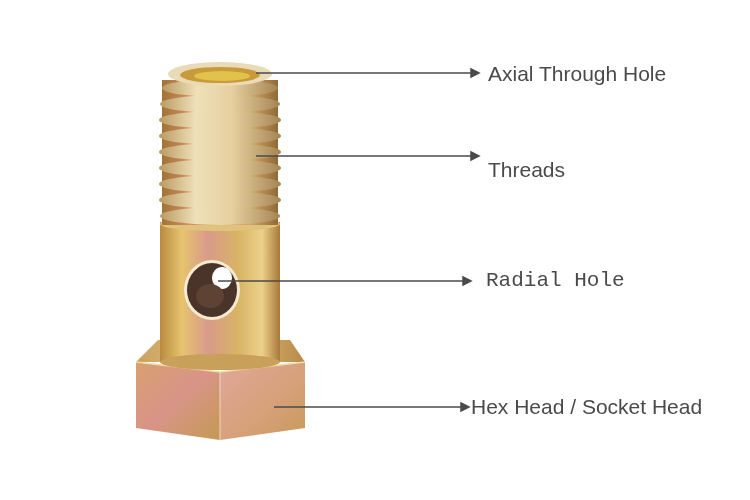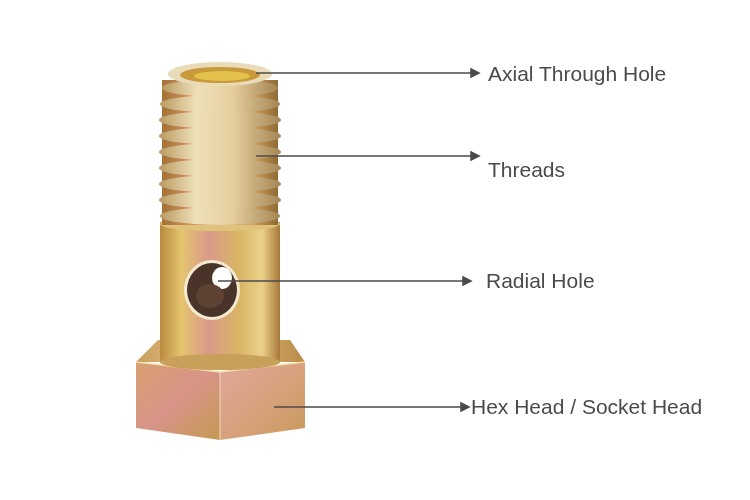--- a/index.html
+++ b/index.html
@@ -95,14 +95,14 @@
     <polygon points="471,152 479,156 471,160"></polygon>
     <line x1="218" y1="281" x2="465" y2="281"></line>
     <polygon points="463,277 471,281 463,285"></polygon>
     <line x1="274" y1="407" x2="463" y2="407"></line>
     <polygon points="461,403 469,407 461,411"></polygon>
   </g>
 </svg>
 
 <div class="label" style="left:488px; top:64px;">Axial Through Hole</div>
 <div class="label" style="left:488px; top:147px;margin-top:13px;">Threads</div>
-<div class="label" style="left:486px; top:271px;">Radial Hole</div>
+<div class="label" style="left:486px; top:271px;font-family:Liberation Mono, monospace;">Radial Hole</div>
 <div class="label" style="left:471px; top:397px;">Hex Head / Socket Head</div>
 
 </body></html>

